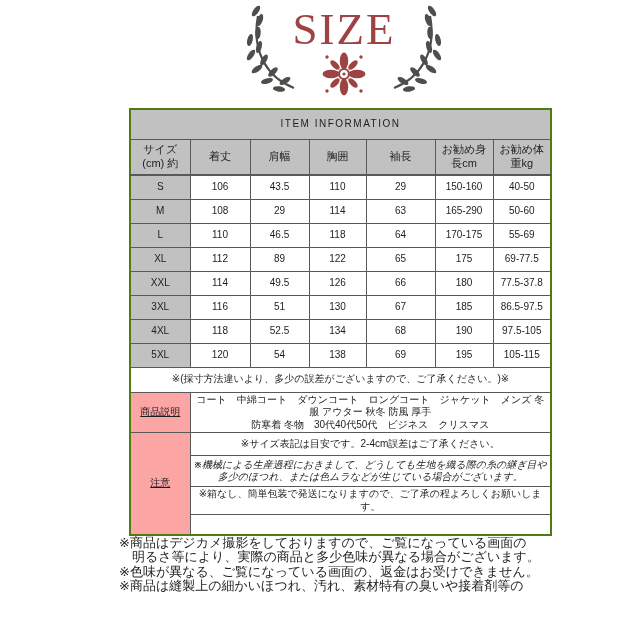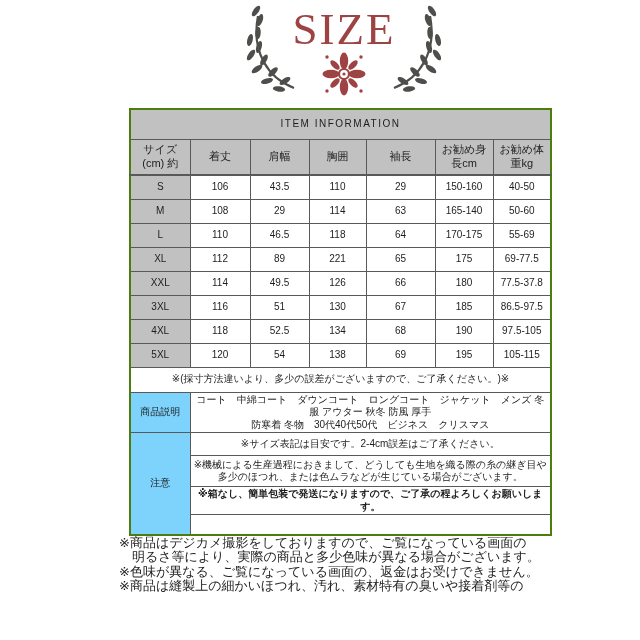--- a/index.html
+++ b/index.html
@@ -31,28 +31,28 @@
     height:27px;background:#c1c1c1;font-size:10px;letter-spacing:1.5px;
     border-bottom:2px solid #595959;
   }
   tr.col-headers th{
     height:32px;background:#c1c1c1;font-size:11px;
     border-bottom:2px solid #595959;
   }
   tbody.size-body tr{height:24px;}
   tbody.size-body th{background:#c1c1c1;font-size:10px;}
   td.note-cell{height:22px;font-size:10.5px;border-bottom:2px solid #595959;}
-  td.label-cell{background:#7dd3fc;font-size:11px;}
+  td.label-cell{background:#fca5a5;font-size:11px;text-decoration:underline;}
   td.desc-cell{height:29px;font-size:10px;line-height:1.4;padding:2px 4px;}
   td.caution-cell{
     text-align:left;font-size:10.5px;line-height:1.3;padding:3px 6px;
   }
   tr.caution-sub1 td{height:20px;}
-  tr.caution-sub2 td{height:28px;}
-  tr.caution-sub3 td{height:18px;font-weight:bold;}
+  tr.caution-sub2 td{height:28px;font-style:italic;}
+  tr.caution-sub3 td{height:18px;}
   tr.caution-empty td{height:17px;}
   
   .footnotes{
     position:absolute;left:95px;top:536px;width:535px;
     font-size:13px;line-height:14.4px;color:#222222;
     white-space:pre-wrap;
   }
 </style>
 </head>
 <body>
@@ -147,37 +147,37 @@
           <td>29</td>
           <td>150-160</td>
           <td>40-50</td>
         </tr>
         <tr>
           <th>M</th>
           <td>108</td>
           <td>29</td>
           <td>114</td>
           <td>63</td>
-          <td>165-140</td>
+          <td>165-290</td>
           <td>50-60</td>
         </tr>
         <tr>
           <th>L</th>
           <td>110</td>
           <td>46.5</td>
           <td>118</td>
           <td>64</td>
           <td>170-175</td>
           <td>55-69</td>
         </tr>
         <tr>
           <th>XL</th>
           <td>112</td>
           <td>89</td>
-          <td>221</td>
+          <td>122</td>
           <td>65</td>
           <td>175</td>
           <td>69-77.5</td>
         </tr>
         <tr>
           <th>XXL</th>
           <td>114</td>
           <td>49.5</td>
           <td>126</td>
           <td>66</td>

